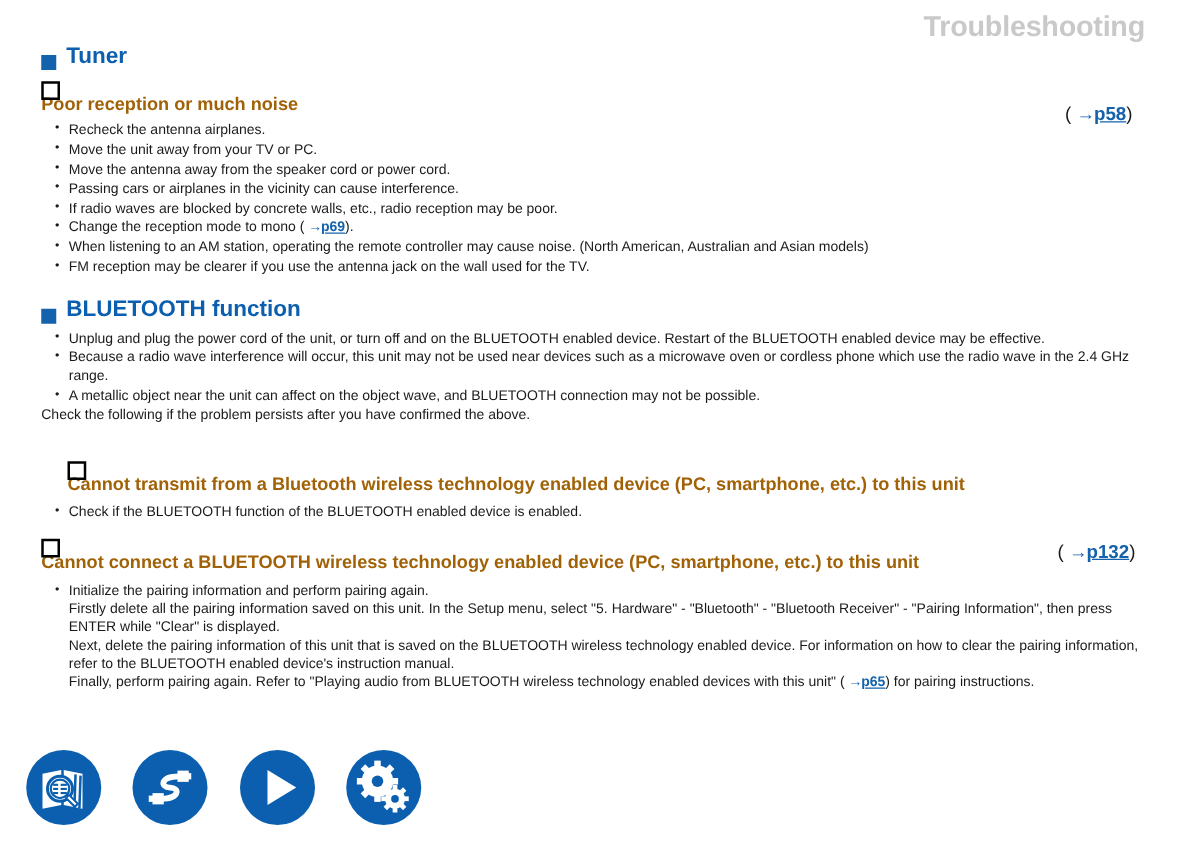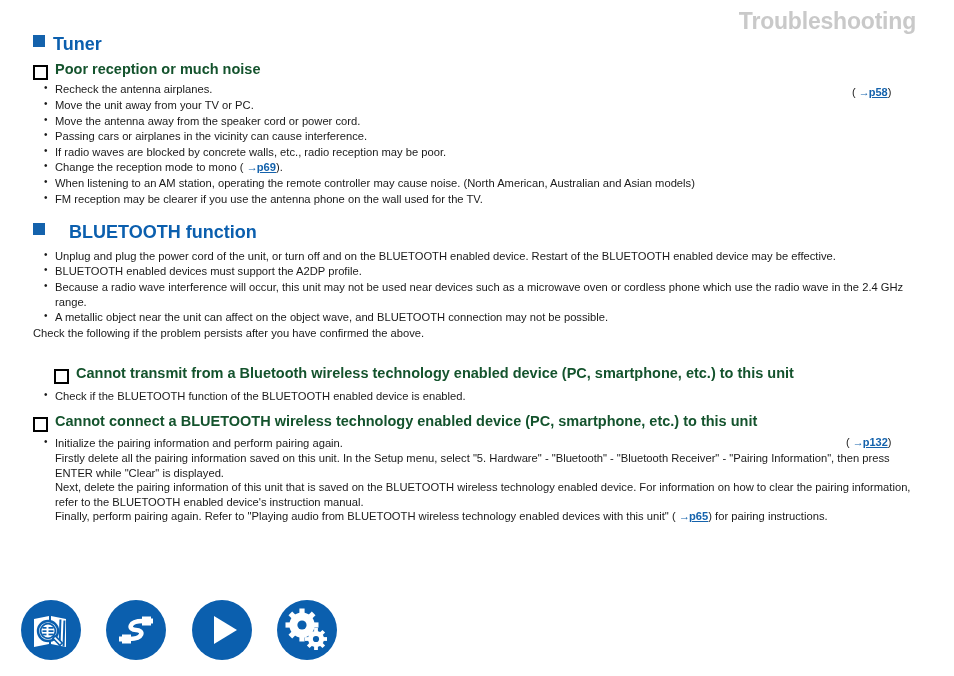--- a/index.html
+++ b/index.html
@@ -31,46 +31,47 @@
   .content {
     position: absolute;
     left: 33px;
     top: 34px;
     width: 890px;
   }
 
   
   .section-heading {
     display: flex;
-    align-items: flex-start;
+    align-items: flex-end;
     color: #0b5fae;
     font-size: 18px;
     font-weight: bold;
     margin: 0 0 6px 0;
     line-height: 1.15;
   }
-  .section-heading.second { margin-top: 16px; gap: 16px; }
+  .section-heading.second { margin-top: 16px; }
   .sq-filled {
     width: 12px;
     height: 12px;
     background: #1462ac;
     margin-right: 8px;
     flex: none;
     position: relative;
     top: 1px;
   }
 
   
   .sub-heading {
     display: flex;
     font-size: 14.5px;
     font-weight: bold;
-    color: #14532d;
+    color: #a16207;
     margin: 6px 0 4px 0;
     line-height: 1.22;
+    flex-direction: column;
   }
   .sub-heading .sq-open {
     width: 11px;
     height: 11px;
     border: 2px solid #000;
     margin-right: 7px;
     flex: none;
     position: relative;
     top: 4px;
   }
@@ -117,21 +118,21 @@
   .pref .arrow { color: #1462ac; font-weight: bold; letter-spacing:-1px; }
   .pref a, .pref .lnk {
     color: #1462ac;
     font-weight: bold;
     text-decoration: underline;
   }
 
   
   .right-ref {
     position: absolute;
-    font-size: 11px;
+    font-size: 15px;
     line-height: 14.6px;
     color: #1a1a1a;
     white-space: nowrap;
   }
   #ref-p58 { left: 852px; top: 85px; }
   #ref-p132 { left: 846px; top: 435px; }
 
   
   .footer {
     position: absolute;
@@ -175,31 +176,30 @@
   <ul class="bullets">
     <li><span>Recheck the antenna airplanes.</span></li>
     <li><span>Move the unit away from your TV or PC.</span></li>
     <li><span>Move the antenna away from the speaker cord or power cord.</span></li>
     <li><span>Passing cars or airplanes in the vicinity can cause interference.</span></li>
     <li><span>If radio waves are blocked by concrete walls, etc., radio reception may be poor.</span></li>
     <li>
       <span class="pref"><span>Change the reception mode to mono ( </span><span class="arrow">→</span><span class="lnk">p69</span><span>).</span></span>
     </li>
     <li><span>When listening to an AM station, operating the remote controller may cause noise. (North American, Australian and Asian models)</span></li>
-    <li><span>FM reception may be clearer if you use the antenna phone on the wall used for the TV.</span></li>
+    <li><span>FM reception may be clearer if you use the antenna jack on the wall used for the TV.</span></li>
   </ul>
 
   <div class="section-heading second">
     <span class="sq-filled"></span>
     <span>BLUETOOTH function</span>
   </div>
 
   <ul class="bullets">
     <li><span>Unplug and plug the power cord of the unit, or turn off and on the BLUETOOTH enabled device. Restart of the BLUETOOTH enabled device may be effective.</span></li>
-    <li><span>BLUETOOTH enabled devices must support the A2DP profile.</span></li>
     <li><span>Because a radio wave interference will occur, this unit may not be used near devices such as a microwave oven or cordless phone which use the radio wave in the 2.4 GHz range.</span></li>
     <li><span>A metallic object near the unit can affect on the object wave, and BLUETOOTH connection may not be possible.</span></li>
   </ul>
   <div class="plain-line">Check the following if the problem persists after you have confirmed the above.</div>
 
   <div class="sub-heading big" style="margin-top:25px;padding-left:21px;">
     <span class="sq-open"></span>
     <span class="sh-text">Cannot transmit from a Bluetooth wireless technology enabled device (PC, smartphone, etc.) to this unit</span>
   </div>
   <ul class="bullets" style="margin-top:6px;">

